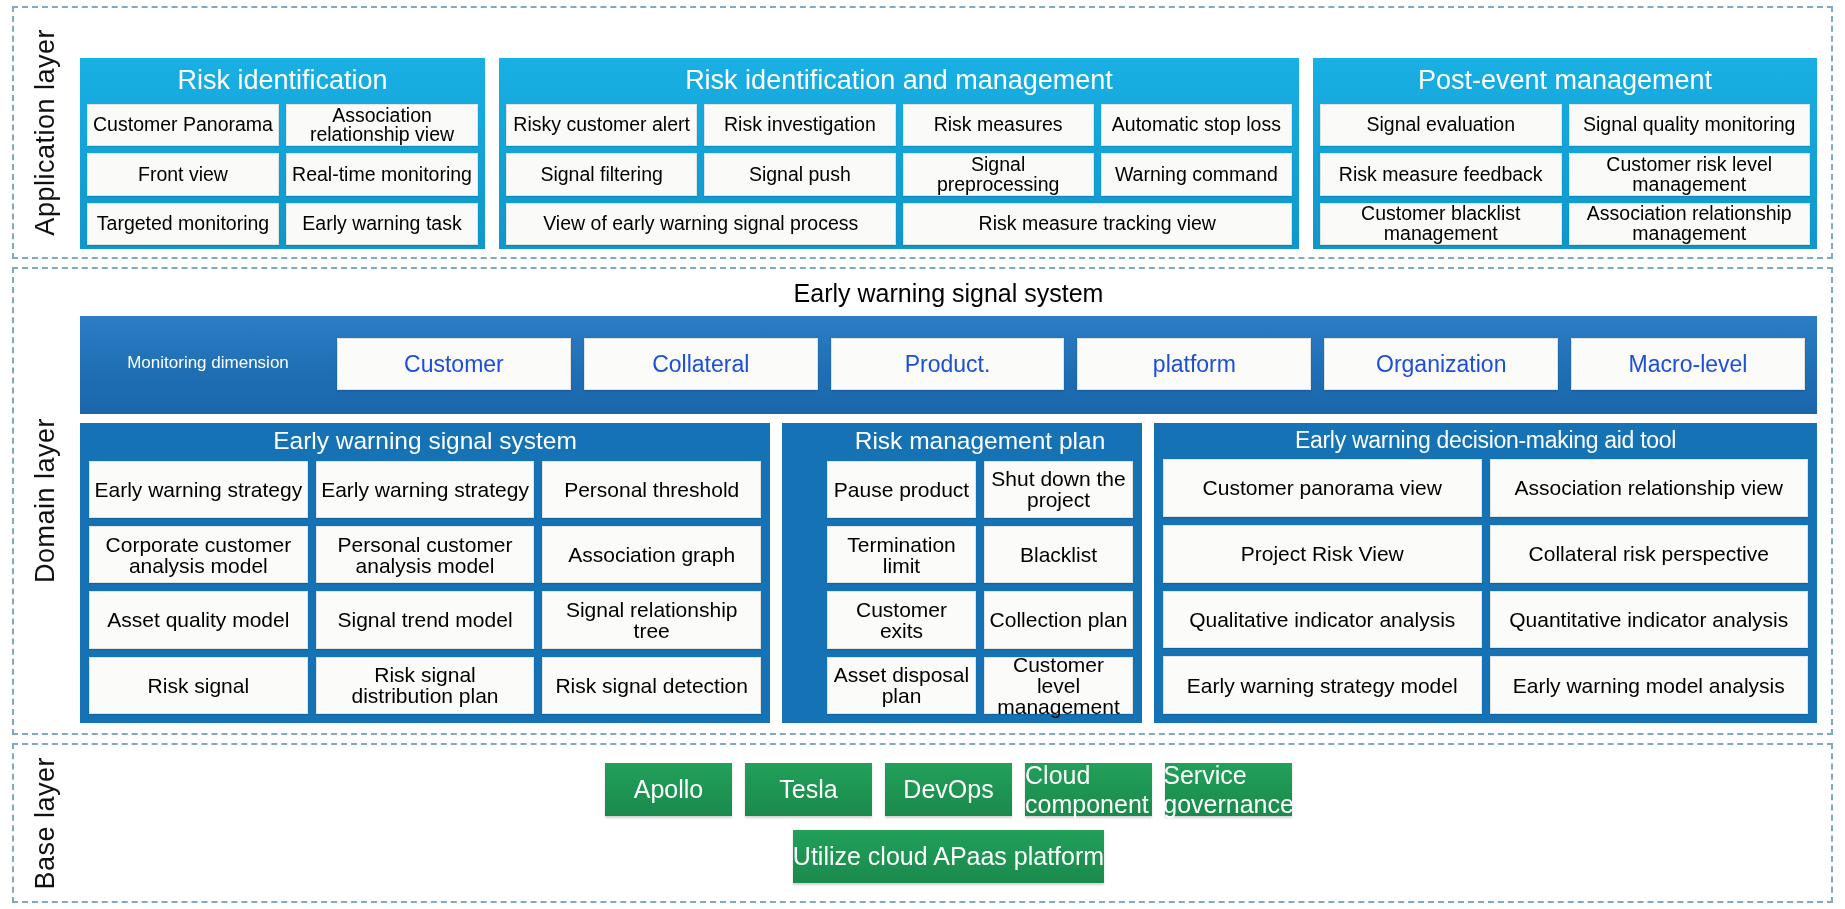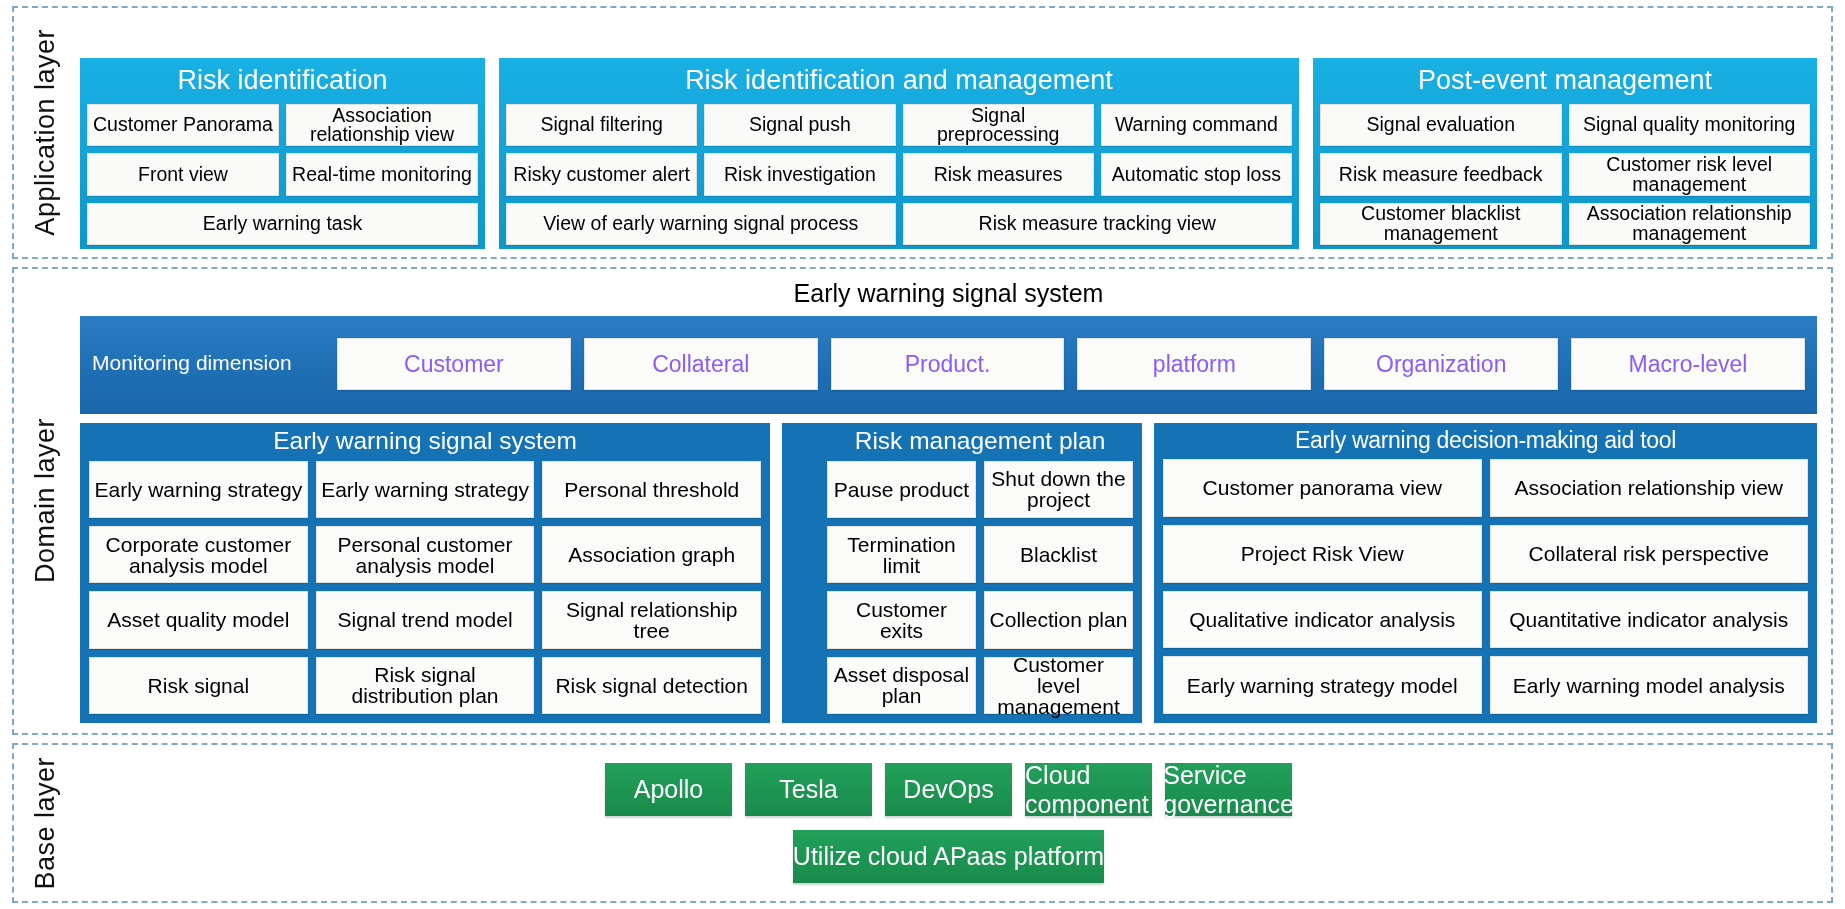--- a/index.html
+++ b/index.html
@@ -131,34 +131,34 @@
   .dim-bar {
     background: linear-gradient(180deg,#2b7dc4 0%, #1f6fb5 55%, #1a66ab 100%);
     display: flex;
     align-items: center;
     gap: 13px;
     padding: 10px 12px 12px 12px;
     height: 98px;
   }
   .dim-title {
     color: #fff;
-    font-size: 21px;
+    font-size: 17px;
     line-height: 1.05;
-    text-align: left;
+    text-align: center;
     flex: 0 0 232px;
     padding-bottom: 2px;
   }
   .dim-cell {
     background: #fbfbf9;
     border: 1px solid #e2e2dd;
     display: flex;
     align-items: center;
     justify-content: center;
     font-size: 23px;
-    color: #8b5cf6;
+    color: #1d4ed8;
     flex: 1 1 0;
     height: 52px;
     min-width: 0;
     box-shadow: 0 1px 2px rgba(0,0,0,.15);
   }
 
   .domain-cols {
     display: flex;
     flex-direction: row;
     gap: 12px;
@@ -256,39 +256,40 @@
         <div class="app-grid">
           <div class="app-row">
             <div class="cell">Customer Panorama</div>
             <div class="cell">Association relationship view</div>
           </div>
           <div class="app-row">
             <div class="cell">Front view</div>
             <div class="cell">Real-time monitoring</div>
           </div>
           <div class="app-row">
+            <div class="cell">Targeted monitoring</div>
             <div class="cell">Early warning task</div>
           </div>
         </div>
       </div>
 
       <div class="app-panel app-2">
         <div class="panel-title">Risk identification and management</div>
         <div class="app-grid">
+          <div class="app-row">
+            <div class="cell">Risky customer alert</div>
+            <div class="cell">Risk investigation</div>
+            <div class="cell">Risk measures</div>
+            <div class="cell">Automatic stop loss</div>
+          </div>
           <div class="app-row">
             <div class="cell">Signal filtering</div>
             <div class="cell">Signal push</div>
             <div class="cell">Signal preprocessing</div>
             <div class="cell">Warning command</div>
-          </div>
-          <div class="app-row">
-            <div class="cell">Risky customer alert</div>
-            <div class="cell">Risk investigation</div>
-            <div class="cell">Risk measures</div>
-            <div class="cell">Automatic stop loss</div>
           </div>
           <div class="app-row">
             <div class="cell wide">View of early warning signal process</div>
             <div class="cell wide">Risk measure tracking view</div>
           </div>
         </div>
       </div>
 
       <div class="app-panel app-3">
         <div class="panel-title">Post-event management</div>

